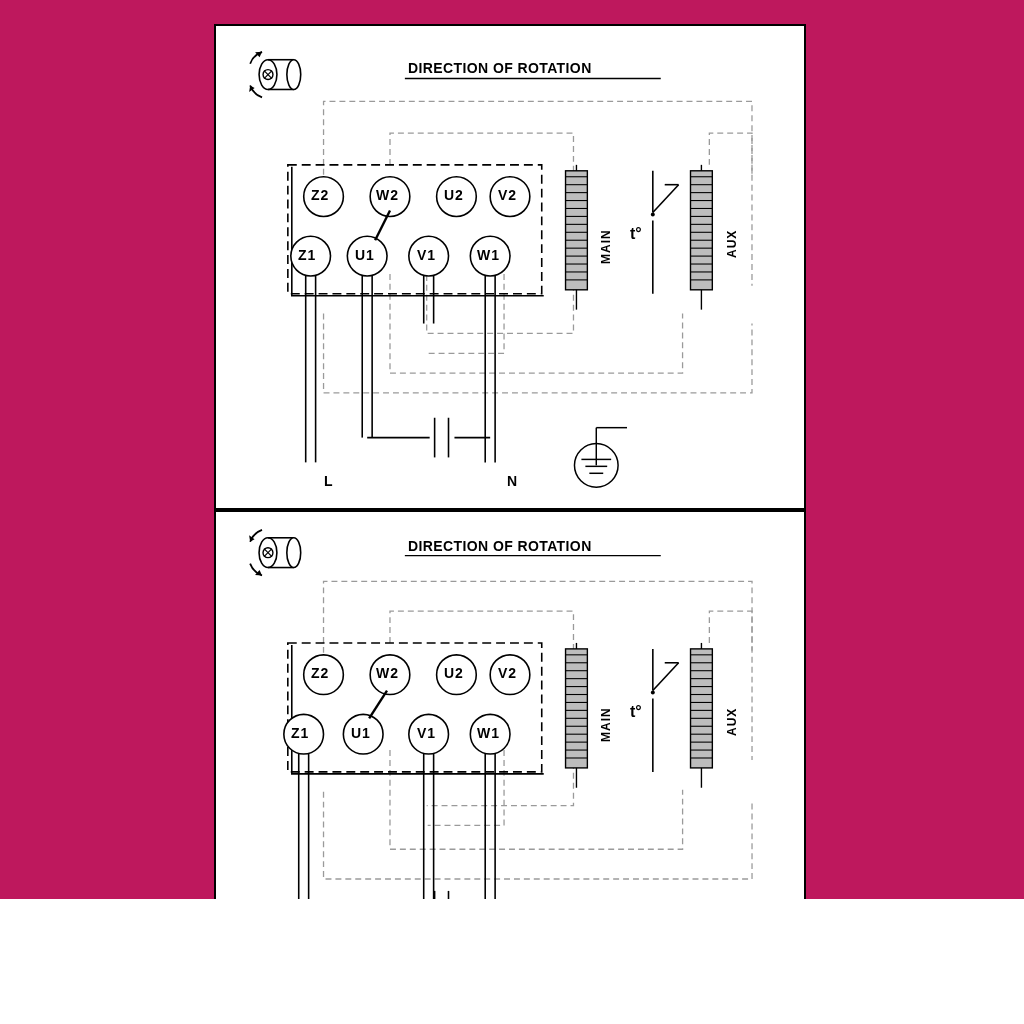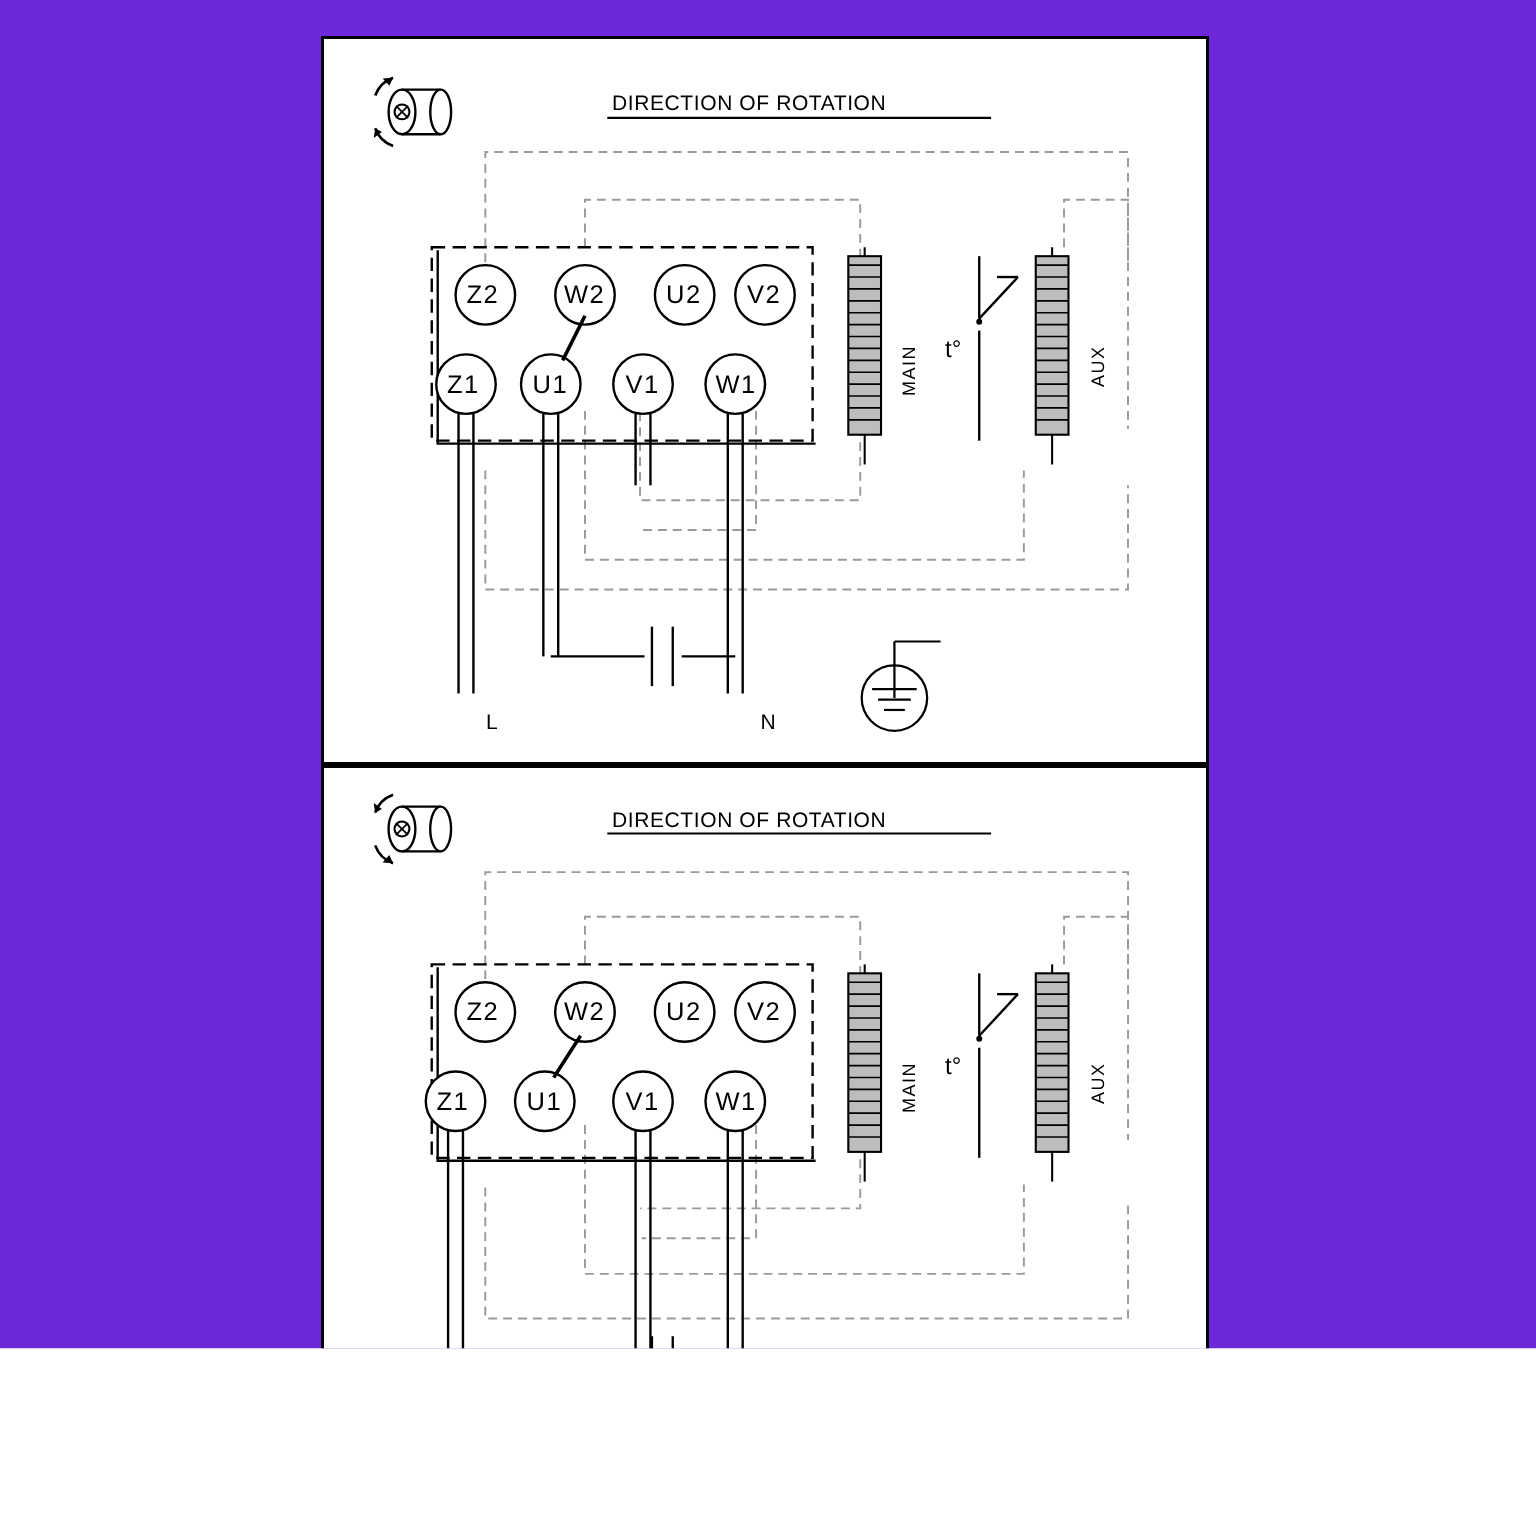--- a/index.html
+++ b/index.html
@@ -5,22 +5,23 @@
   html, body {
     margin: 0;
     padding: 0;
     background: #ffffff;
     font-family: "Liberation Sans", sans-serif;
   }
   #page {
     position: relative;
     width: 1024px;
     height: 899px;
-    background: #6d28d9;
+    background: #be185d;
     overflow: hidden;
+    font-weight: bold;
   }
   .panel {
     position: absolute;
     border: 2px solid #000;
     box-sizing: border-box;
     background: #fff;
   }
   .panel-top { left: 214px; top: 24px; width: 592px; height: 486px; }
   .panel-bottom { left: 214px; top: 510px; width: 592px; height: 494px; }
 
@@ -28,21 +29,21 @@
 
   .title-text {
     position: absolute;
     font-size: 14px;
     letter-spacing: 0.4px;
     color: #000;
     white-space: nowrap;
   }
   .term-label {
     position: absolute;
-    font-size: 17px;
+    font-size: 14px;
     letter-spacing: 1px;
     color: #000;
     white-space: nowrap;
   }
   .small-label {
     position: absolute;
     font-size: 14px;
     color: #000;
     white-space: nowrap;
   }

